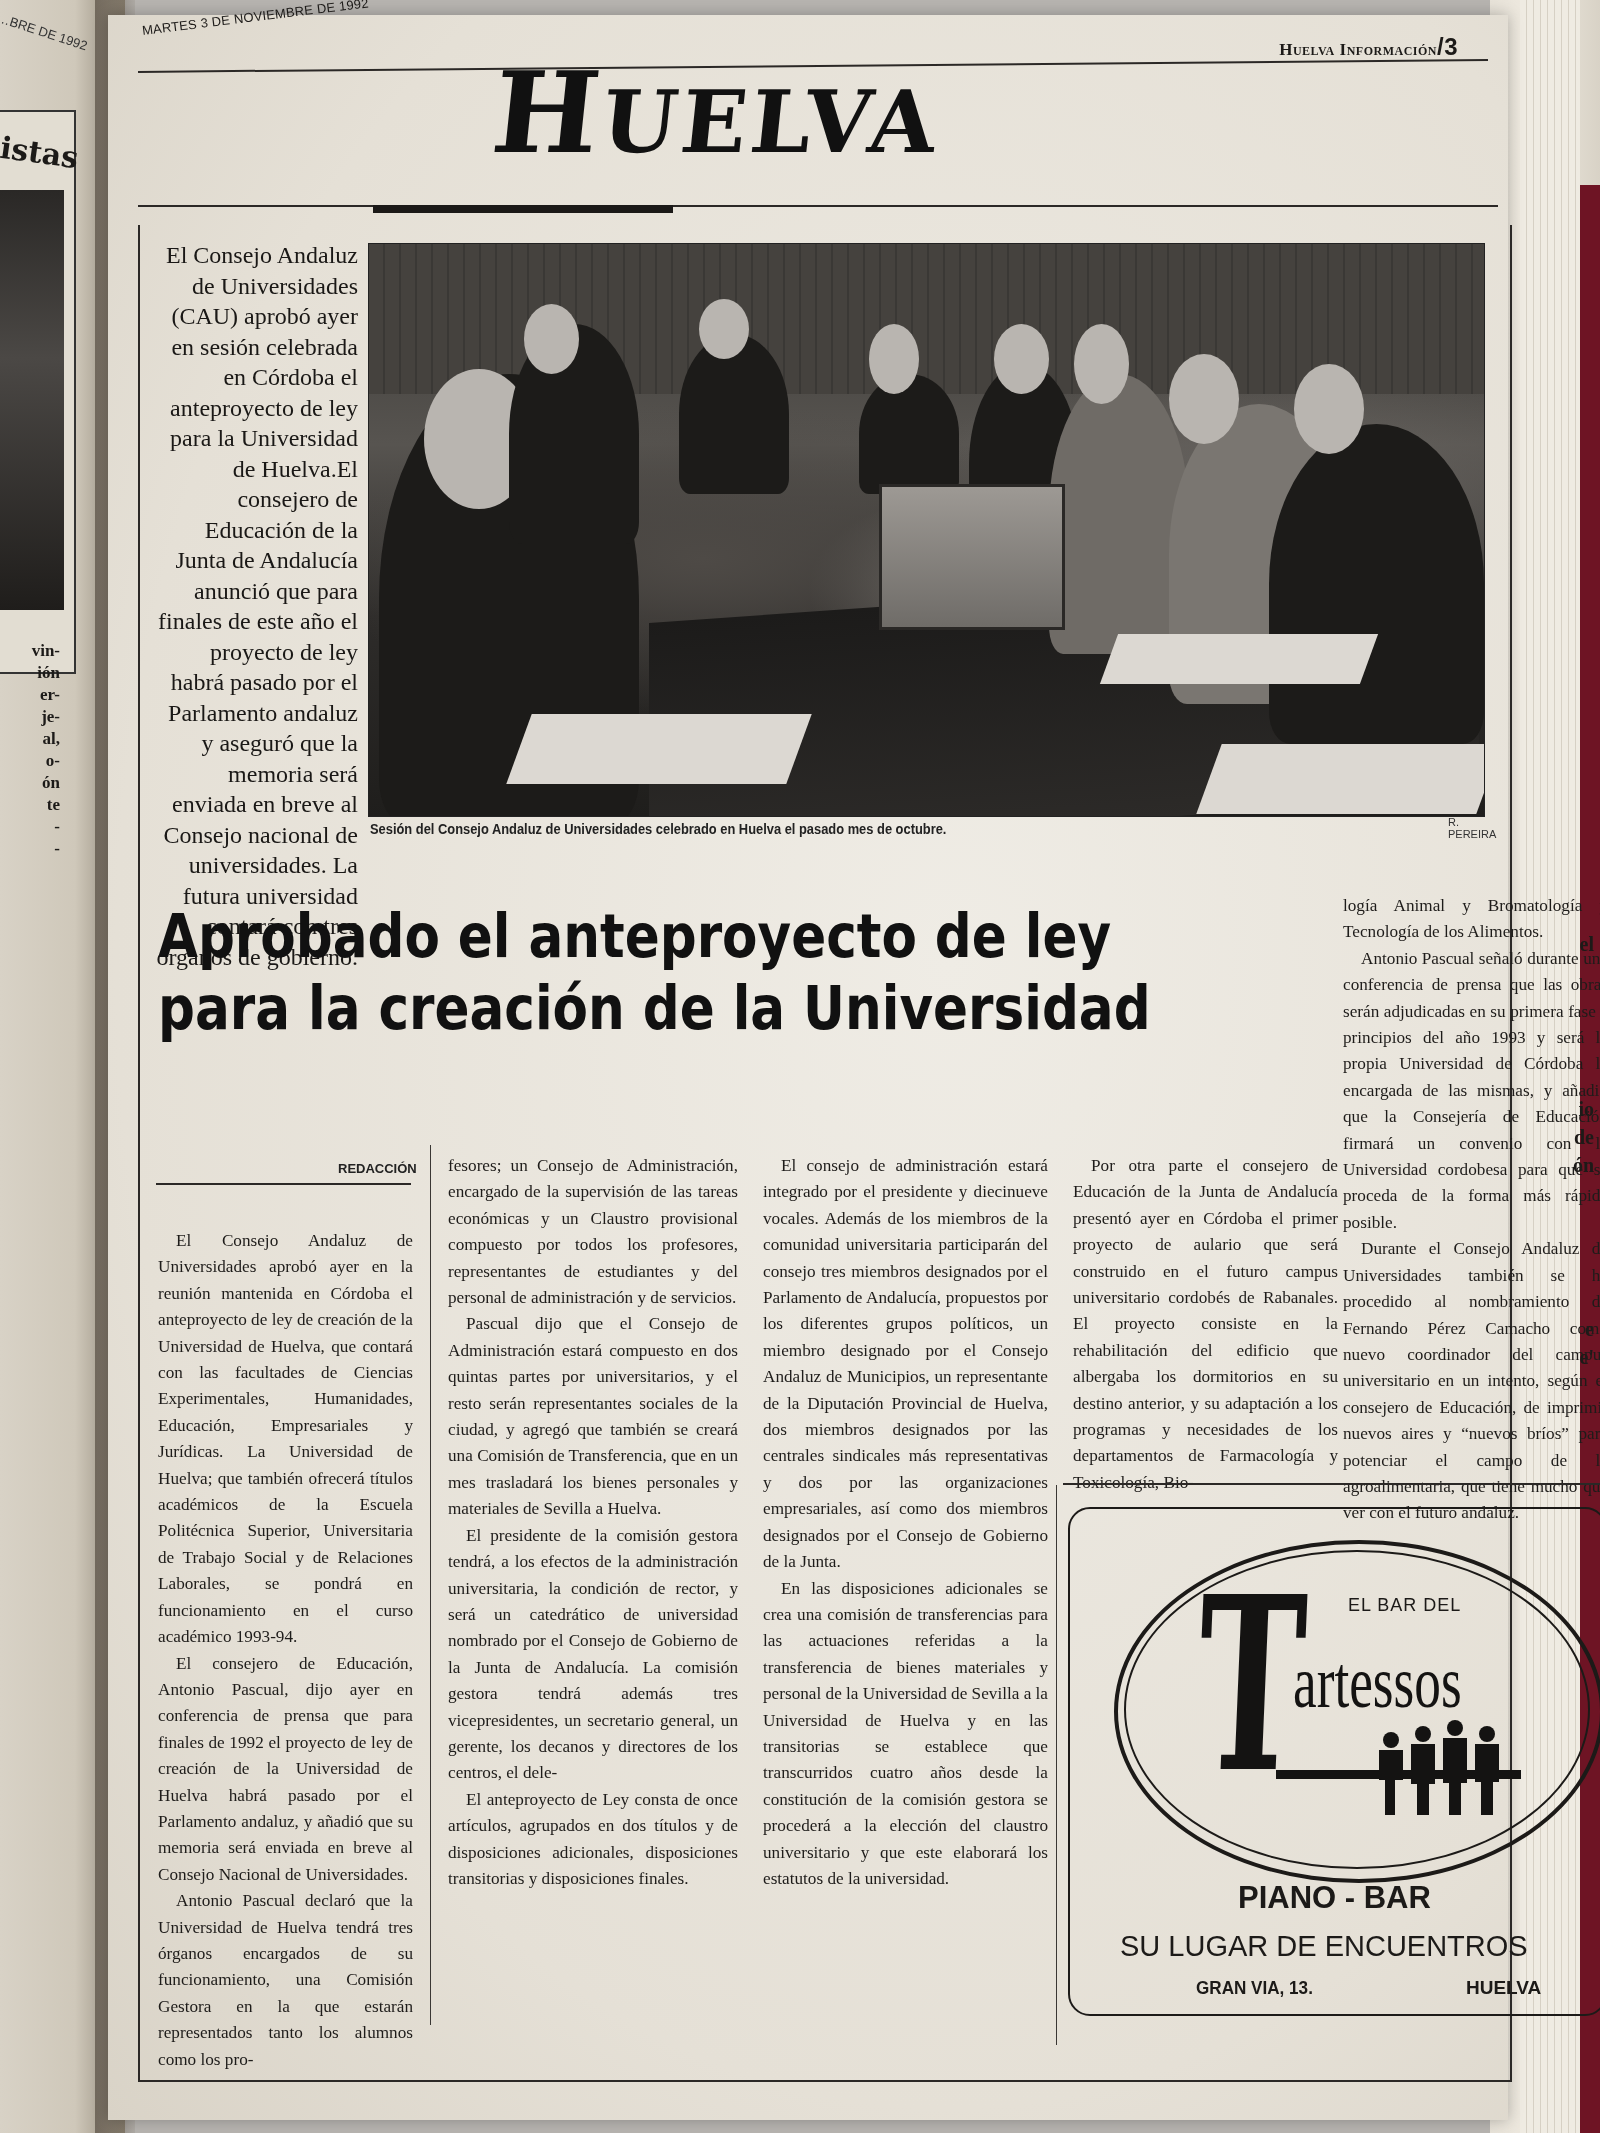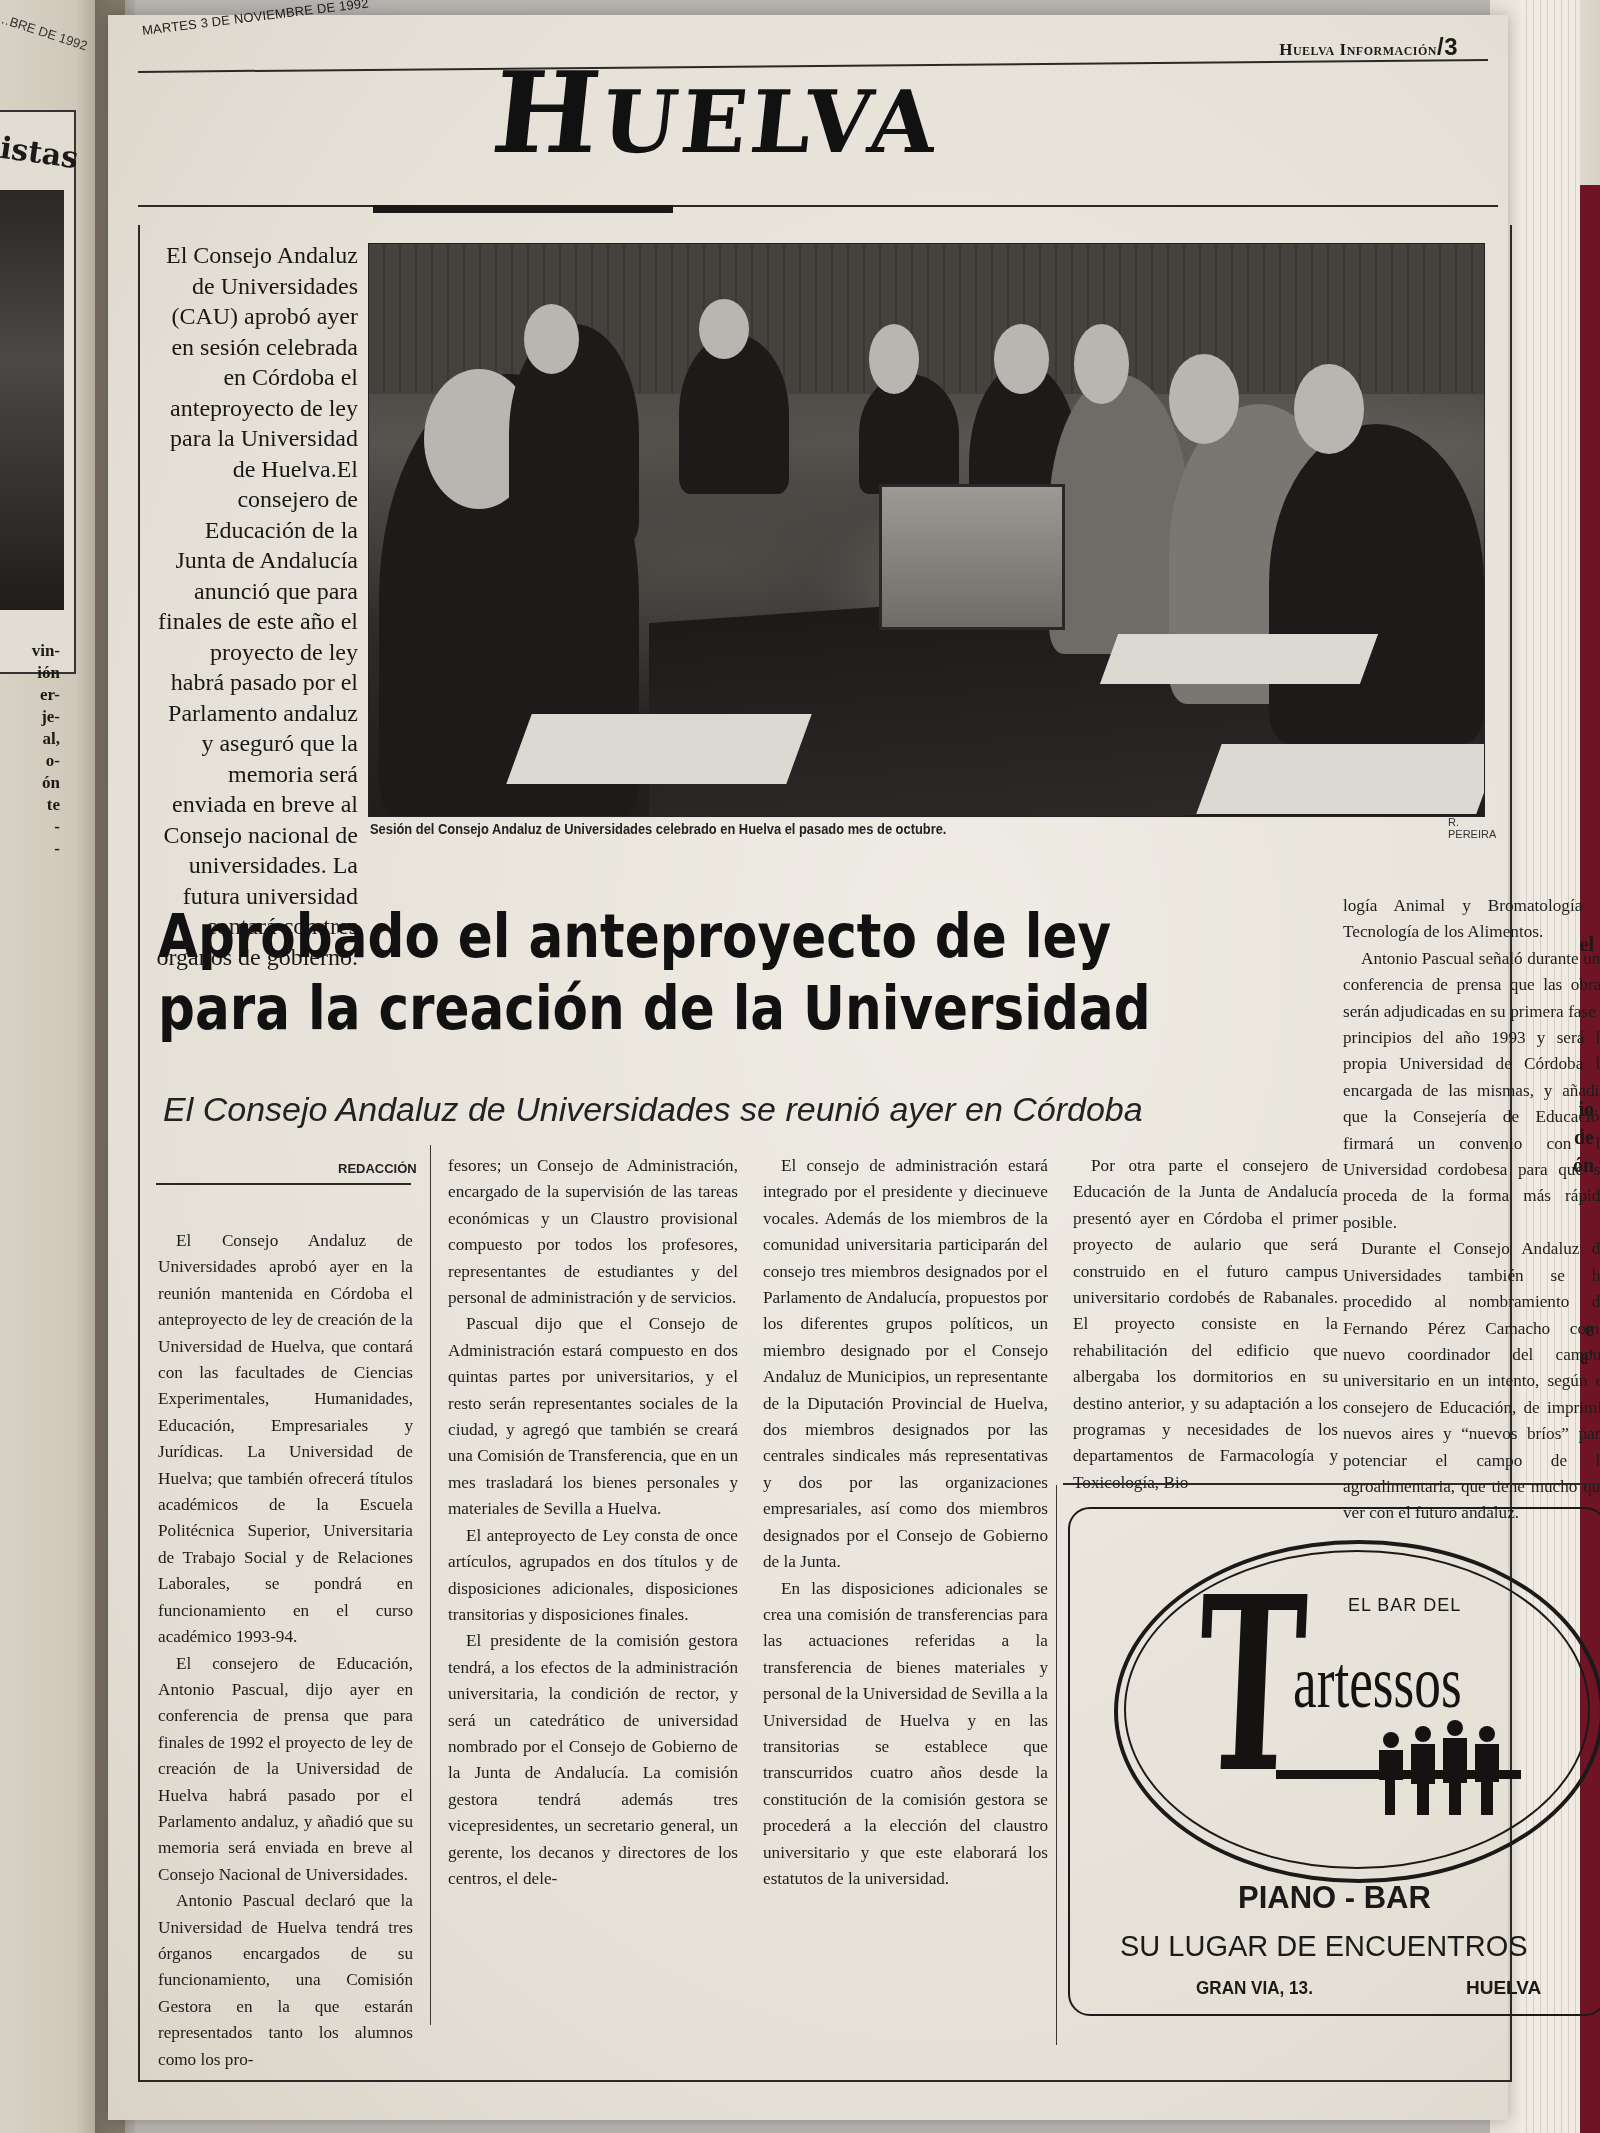--- a/index.html
+++ b/index.html
@@ -257,36 +257,35 @@
     <div class="paper" style="left:740px;top:390px;width:260px;height:50px;transform:skewX(-20deg)"></div>
     <div class="paper" style="left:840px;top:500px;width:280px;height:70px;transform:skewX(-20deg)"></div>
   </div>
   <div class="pg caption">Sesión del Consejo Andaluz de Universidades celebrado en Huelva el pasado mes de octubre.</div>
   <div class="pg credit">R. PEREIRA</div>
 
   <div class="pg headline">
     <div>Aprobado el anteproyecto de ley</div>
     <div>para la creación de la Universidad</div>
   </div>
-  <div class="pg subhead">El Consejo Andaluz de Universidades se reunió ayer en Córdoba</div>
 
   <div class="pg byline">REDACCIÓN</div>
   <div class="pg byline-rule"></div>
 
   <div class="pg col col1">
     <p class="ind">El Consejo Andaluz de Universidades aprobó ayer en la reunión mantenida en Córdoba el anteproyecto de ley de creación de la Universidad de Huelva, que contará con las facultades de Ciencias Experimentales, Humanidades, Educación, Empresariales y Jurídicas. La Universidad de Huelva; que también ofrecerá títulos académicos de la Escuela Politécnica Superior, Universitaria de Trabajo Social y de Relaciones Laborales, se pondrá en funcionamiento en el curso académico 1993-94.</p>
     <p class="ind">El consejero de Educación, Antonio Pascual, dijo ayer en conferencia de prensa que para finales de 1992 el proyecto de ley de creación de la Universidad de Huelva habrá pasado por el Parlamento andaluz, y añadió que su memoria será enviada en breve al Consejo Nacional de Universidades.</p>
     <p class="ind">Antonio Pascual declaró que la Universidad de Huelva tendrá tres órganos encargados de su funcionamiento, una Comisión Gestora en la que estarán representados tanto los alumnos como los pro-</p>
   </div>
   <div class="pg colsep" style="left:322px;height:880px"></div>
   <div class="pg col col2">
     <p>fesores; un Consejo de Administración, encargado de la supervisión de las tareas económicas y un Claustro provisional compuesto por todos los profesores, representantes de estudiantes y del personal de administración y de servicios.</p>
     <p class="ind">Pascual dijo que el Consejo de Administración estará compuesto en dos quintas partes por universitarios, y el resto serán representantes sociales de la ciudad, y agregó que también se creará una Comisión de Transferencia, que en un mes trasladará los bienes personales y materiales de Sevilla a Huelva.</p>
+    <p class="ind">El presidente de la comisión gestora tendrá, a los efectos de la administración universitaria, la condición de rector, y será un catedrático de universidad nombrado por el Consejo de Gobierno de la Junta de Andalucía. La comisión gestora tendrá además tres vicepresidentes, un secretario general, un gerente, los decanos y directores de los centros, el dele-</p>
     <p class="ind">El anteproyecto de Ley consta de once artículos, agrupados en dos títulos y de disposiciones adicionales, disposiciones transitorias y disposiciones finales.</p>
-    <p class="ind">El presidente de la comisión gestora tendrá, a los efectos de la administración universitaria, la condición de rector, y será un catedrático de universidad nombrado por el Consejo de Gobierno de la Junta de Andalucía. La comisión gestora tendrá además tres vicepresidentes, un secretario general, un gerente, los decanos y directores de los centros, el dele-</p>
   </div>
   <div class="pg col col3">
     <p class="ind">El consejo de administración estará integrado por el presidente y diecinueve vocales. Además de los miembros de la comunidad universitaria participarán del consejo tres miembros designados por el Parlamento de Andalucía, propuestos por los diferentes grupos políticos, un miembro designado por el Consejo Andaluz de Municipios, un representante de la Diputación Provincial de Huelva, dos miembros designados por las centrales sindicales más representativas y dos por las organizaciones empresariales, así como dos miembros designados por el Consejo de Gobierno de la Junta.</p>
     <p class="ind">En las disposiciones adicionales se crea una comisión de transferencias para las actuaciones referidas a la transferencia de bienes materiales y personal de la Universidad de Sevilla a la Universidad de Huelva y en las transitorias se establece que transcurridos cuatro años desde la constitución de la comisión gestora se procederá a la elección del claustro universitario y que este elaborará los estatutos de la universidad.</p>
   </div>
   <div class="pg colsep" style="left:948px;top:1470px;height:560px"></div>
   <div class="pg col col4">
     <p class="ind">Por otra parte el consejero de Educación de la Junta de Andalucía presentó ayer en Córdoba el primer proyecto de aulario que será construido en el futuro campus universitario cordobés de Rabanales. El proyecto consiste en la rehabilitación del edificio que albergaba los dormitorios en su destino anterior, y su adaptación a los programas y necesidades de los departamentos de Farmacología y Toxicología, Bio-</p>
   </div>
   <div class="pg col col5">

